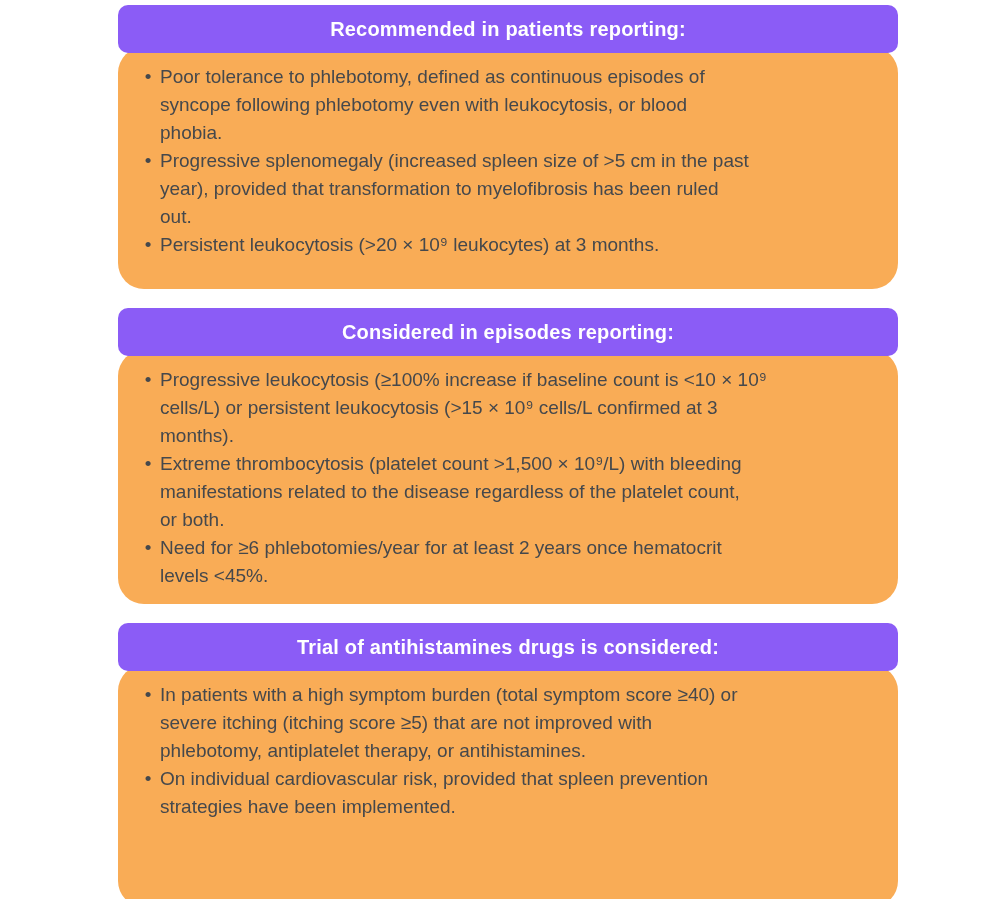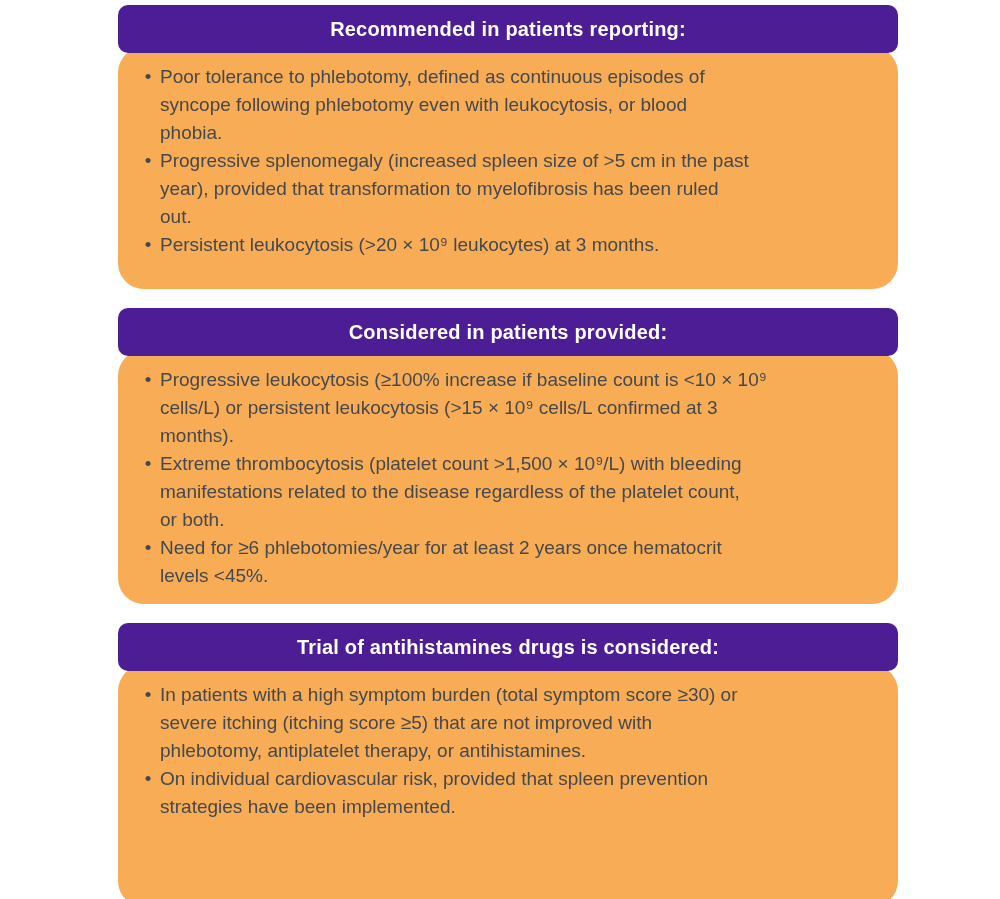--- a/index.html
+++ b/index.html
@@ -16,21 +16,21 @@
     left: 118px;
     top: 5px;
     width: 780px;
   }
   .panel { position: relative; }
   .panel + .panel { margin-top: 19px; }
   .panel-header {
     position: relative;
     z-index: 2;
     height: 48px;
-    background: #4c1d95;
+    background: #8b5cf6;
     border-radius: 10px;
     display: flex;
     align-items: center;
     justify-content: center;
   }
   .panel-header h2 {
     margin: 0;
     font-size: 20px;
     font-weight: 700;
     color: #ffffff;
@@ -89,21 +89,21 @@
         </div>
         <div class="bullet">
           <span class="marker">•</span>
           <span class="bullet-text">Persistent leukocytosis (&gt;20 × 10⁹ leukocytes) at 3 months.</span>
         </div>
       </div>
     </section>
 
     <section class="panel">
       <div class="panel-header">
-        <h2>Considered in patients provided:</h2>
+        <h2>Considered in episodes reporting:</h2>
       </div>
       <div class="panel-body">
         <div class="bullet">
           <span class="marker">•</span>
           <span class="bullet-text">Progressive leukocytosis (≥100% increase if baseline count is &lt;10 × 10⁹
 cells/L) or persistent leukocytosis (&gt;15 × 10⁹ cells/L confirmed at 3
 months).</span>
         </div>
         <div class="bullet">
           <span class="marker">•</span>
@@ -119,21 +119,21 @@
       </div>
     </section>
 
     <section class="panel">
       <div class="panel-header">
         <h2>Trial of antihistamines drugs is considered:</h2>
       </div>
       <div class="panel-body">
         <div class="bullet">
           <span class="marker">•</span>
-          <span class="bullet-text">In patients with a high symptom burden (total symptom score ≥30) or
+          <span class="bullet-text">In patients with a high symptom burden (total symptom score ≥40) or
 severe itching (itching score ≥5) that are not improved with
 phlebotomy, antiplatelet therapy, or antihistamines.</span>
         </div>
         <div class="bullet">
           <span class="marker">•</span>
           <span class="bullet-text">On individual cardiovascular risk, provided that spleen prevention
 strategies have been implemented.</span>
         </div>
       </div>
     </section>

